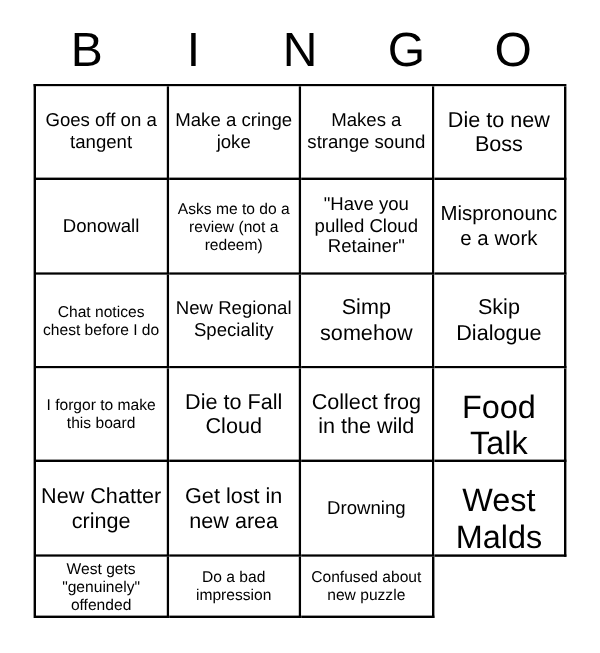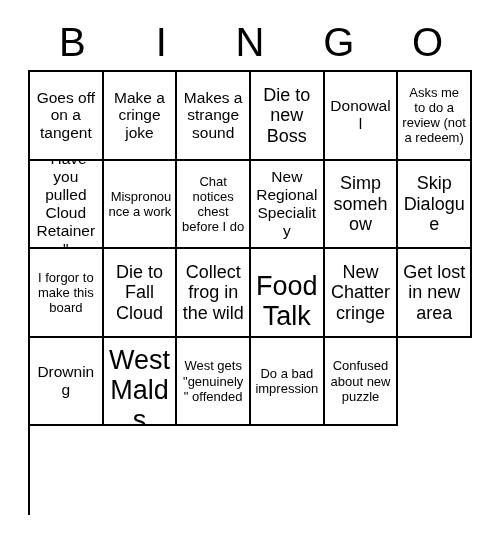--- a/index.html
+++ b/index.html
@@ -46,21 +46,21 @@
   }
 
   
   #bingo-grid {
     position: absolute;
     left: 28px;
     top: 70px;
     width: 444px;
     height: 445px;
     display: grid;
-    grid-template-columns: repeat(6, 1fr);
+    grid-template-columns: repeat(4, 1fr);
     grid-template-rows: repeat(5, 1fr);
     border-top: 2px solid #000000;
     border-left: 2px solid #000000;
     box-sizing: border-box;
     background: #ffffff;
   }
   .bingo-cell {
     border-right: 2px solid #000000;
     border-bottom: 2px solid #000000;
     box-sizing: border-box;
@@ -75,21 +75,21 @@
   .cell-text {
     display: block;
     width: 100%;
     color: #000000;
     line-height: 1.14;
     word-wrap: break-word;
     hyphens: none;
   }
 
   
-  .fs-xs  { font-size: 13px; line-height: 1.18; text-align: right; }
+  .fs-xs  { font-size: 17px; line-height: 1.18; }
   .fs-sm  { font-size: 13px;   line-height: 1.16; }
   .fs-md  { font-size: 15.5px; line-height: 1.15; }
   .fs-lg  { font-size: 18px;   line-height: 1.14; }
   .fs-xl  { font-size: 27px;   line-height: 1.12; margin-top: 18px; }
 </style>
 </head>
 <body>
 
 <div id="bingo-card">
 

